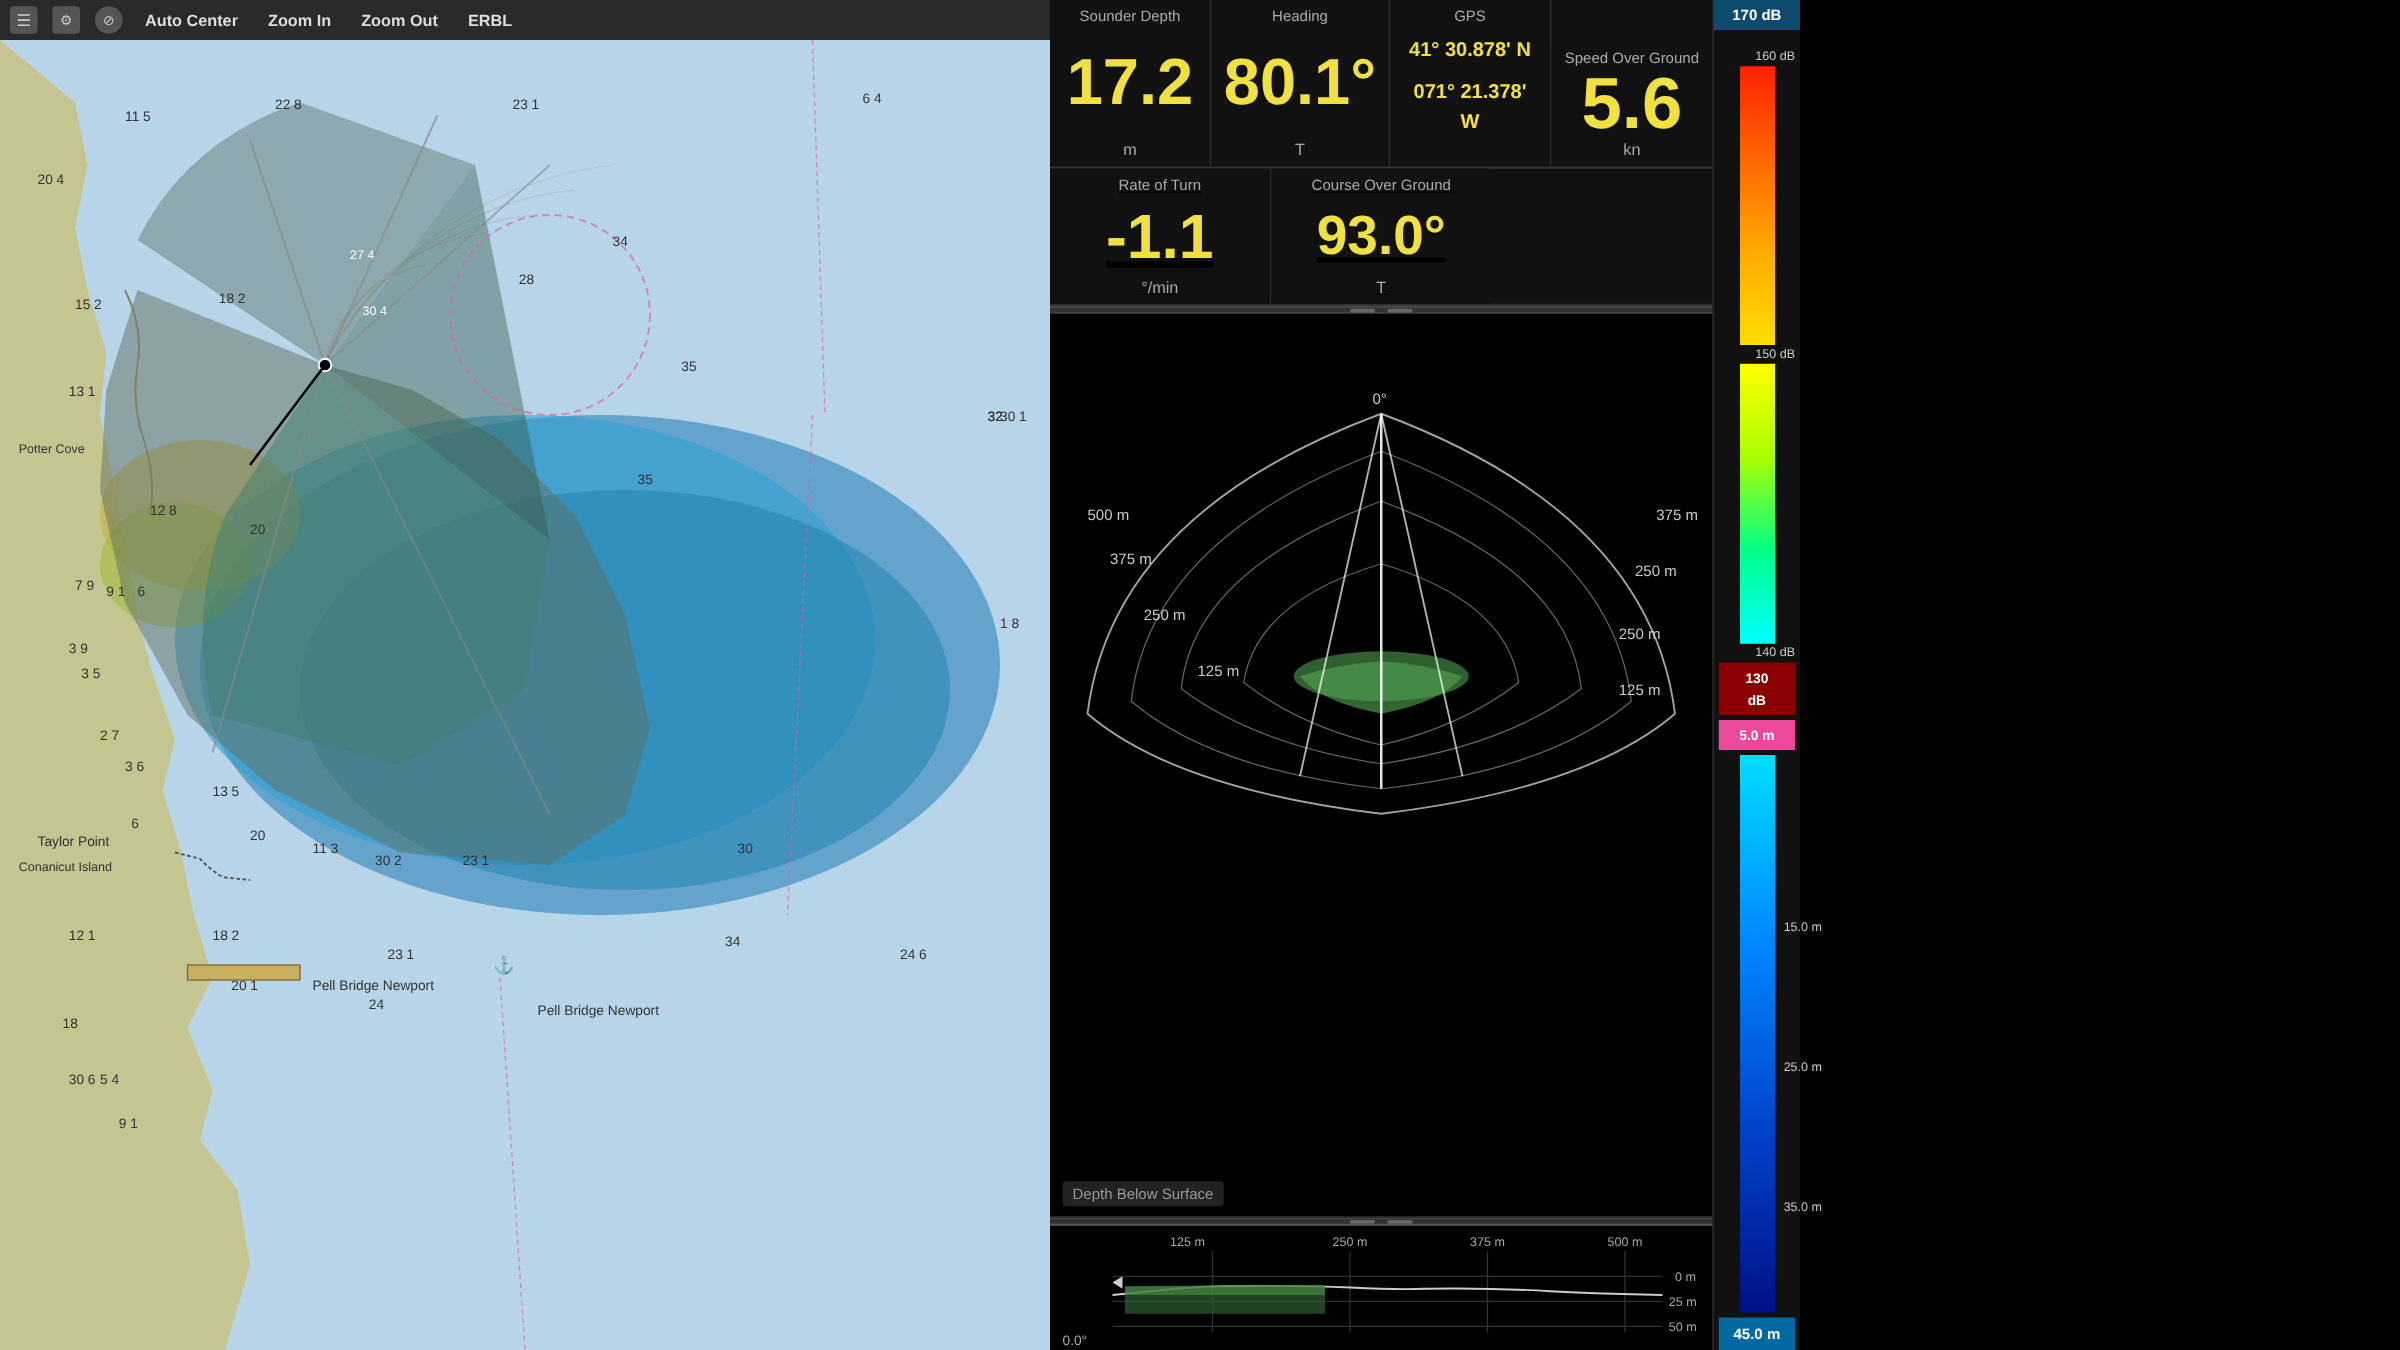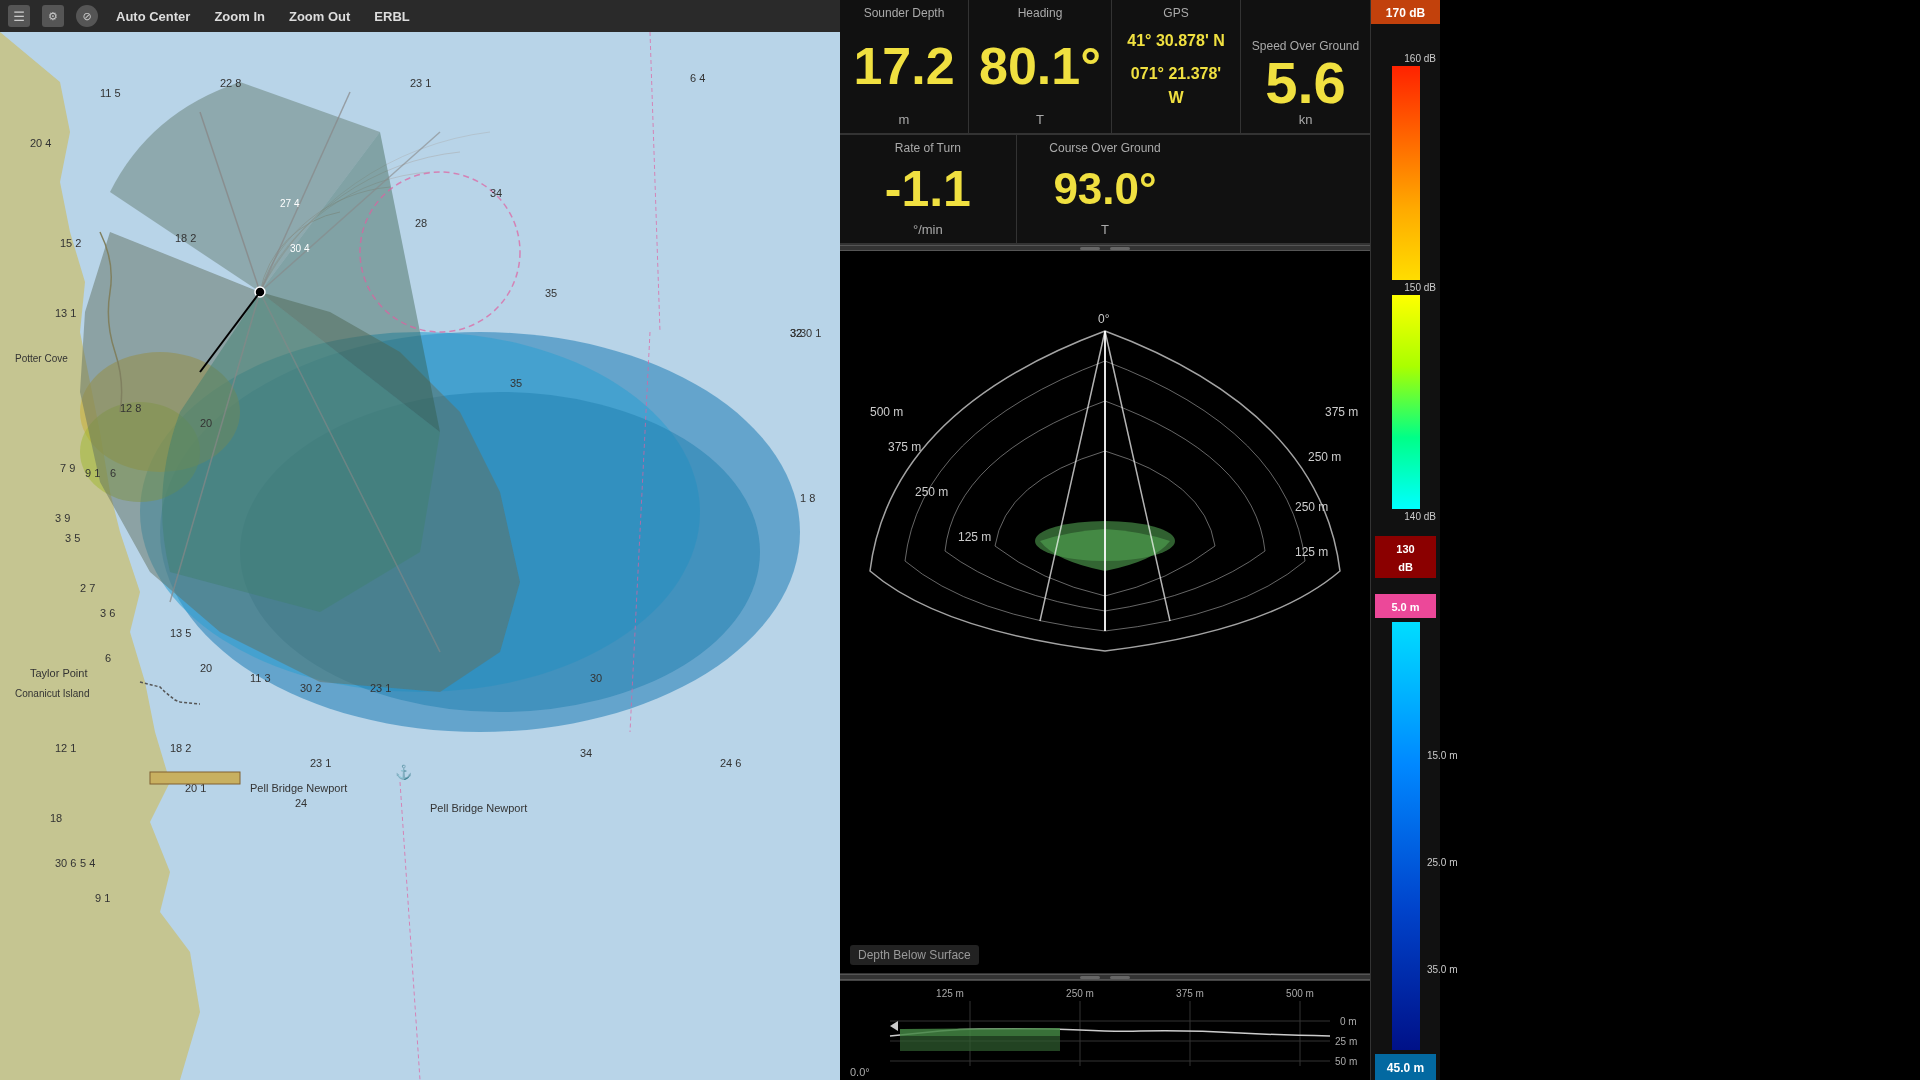--- a/index.html
+++ b/index.html
@@ -90,20 +90,21 @@
       display: grid;
       grid-template-columns: 1fr 1fr 1fr 1fr;
       border-bottom: 2px solid #333;
       height: 135px;
     }
     #data-grid-bottom {
       display: grid;
       grid-template-columns: 1fr 1fr 1fr;
       border-bottom: 2px solid #333;
       height: 110px;
+      text-decoration: underline;
     }
 
     .data-cell {
       border-right: 1px solid #333;
       padding: 6px 10px;
       display: flex;
       flex-direction: column;
       justify-content: space-between;
       background: #111;
     }
@@ -432,21 +433,21 @@
         <text x="495" y="64" fill="#aaa" font-size="10" font-family="Arial">25 m</text>
         <text x="495" y="84" fill="#aaa" font-size="10" font-family="Arial">50 m</text>
 
         <text x="10" y="95" fill="#aaa" font-size="11" font-family="Arial">0.0°</text>
       </svg>
     </div>
   </div>
 
   <div id="db-scale">
 
-    <div style="width:100%; background:#c2410c; padding:3px 2px; text-align:center; margin-bottom:14px;">
+    <div style="width:100%; background:#0c4a6e; padding:3px 2px; text-align:center; margin-bottom:1px;">
       <span style="color:#fff; font-size:12px; font-weight:bold;">170 dB</span>
     </div>
 
     <div style="flex:1; display:flex; flex-direction:column; align-items:center; padding:0 4px; width:100%; position:relative;">
 
       <div style="width:100%; display:flex; flex-direction:column; height:100%; position:relative;">
 
         <div style="display:flex; align-items:center; margin-top:15px; width:100%; justify-content:flex-end;">
           <span style="color:#ccc; font-size:10px; white-space:nowrap;">160 dB</span>
         </div>
@@ -456,21 +457,21 @@
         <div style="display:flex; align-items:center; width:100%; justify-content:flex-end;">
           <span style="color:#ccc; font-size:10px; white-space:nowrap;">150 dB</span>
         </div>
 
         <div style="flex:1; background:linear-gradient(to bottom, #ffff00, #aaff00, #00ff88, #00ffff); min-height:60px; width:28px; align-self:center; margin: 2px 0;"></div>
 
         <div style="display:flex; align-items:center; width:100%; justify-content:flex-end;">
           <span style="color:#ccc; font-size:10px; white-space:nowrap;">140 dB</span>
         </div>
 
-        <div style="width:100%; background:#8b0000; padding:3px 17px; text-align:center; margin:14px 0;">
+        <div style="width:100%; background:#8b0000; padding:3px 17px; text-align:center; margin:2px 0;">
           <span style="color:#fff; font-size:11px; font-weight:bold;">130 dB</span>
         </div>
 
         <div style="width:100%; background:#ec4899; padding:3px 2px; text-align:center; margin:2px 0;">
           <span style="color:#fff; font-size:11px; font-weight:bold;">5.0 m</span>
         </div>
 
         <div style="flex:2; background:linear-gradient(to bottom, #00ddff, #0088ff, #0044cc, #001188); min-height:200px; width:28px; align-self:center; margin:2px 0; position:relative;">
 
           <div style="position:absolute; top:30%; right:-38px; color:#ccc; font-size:10px; white-space:nowrap;">15.0 m</div>

